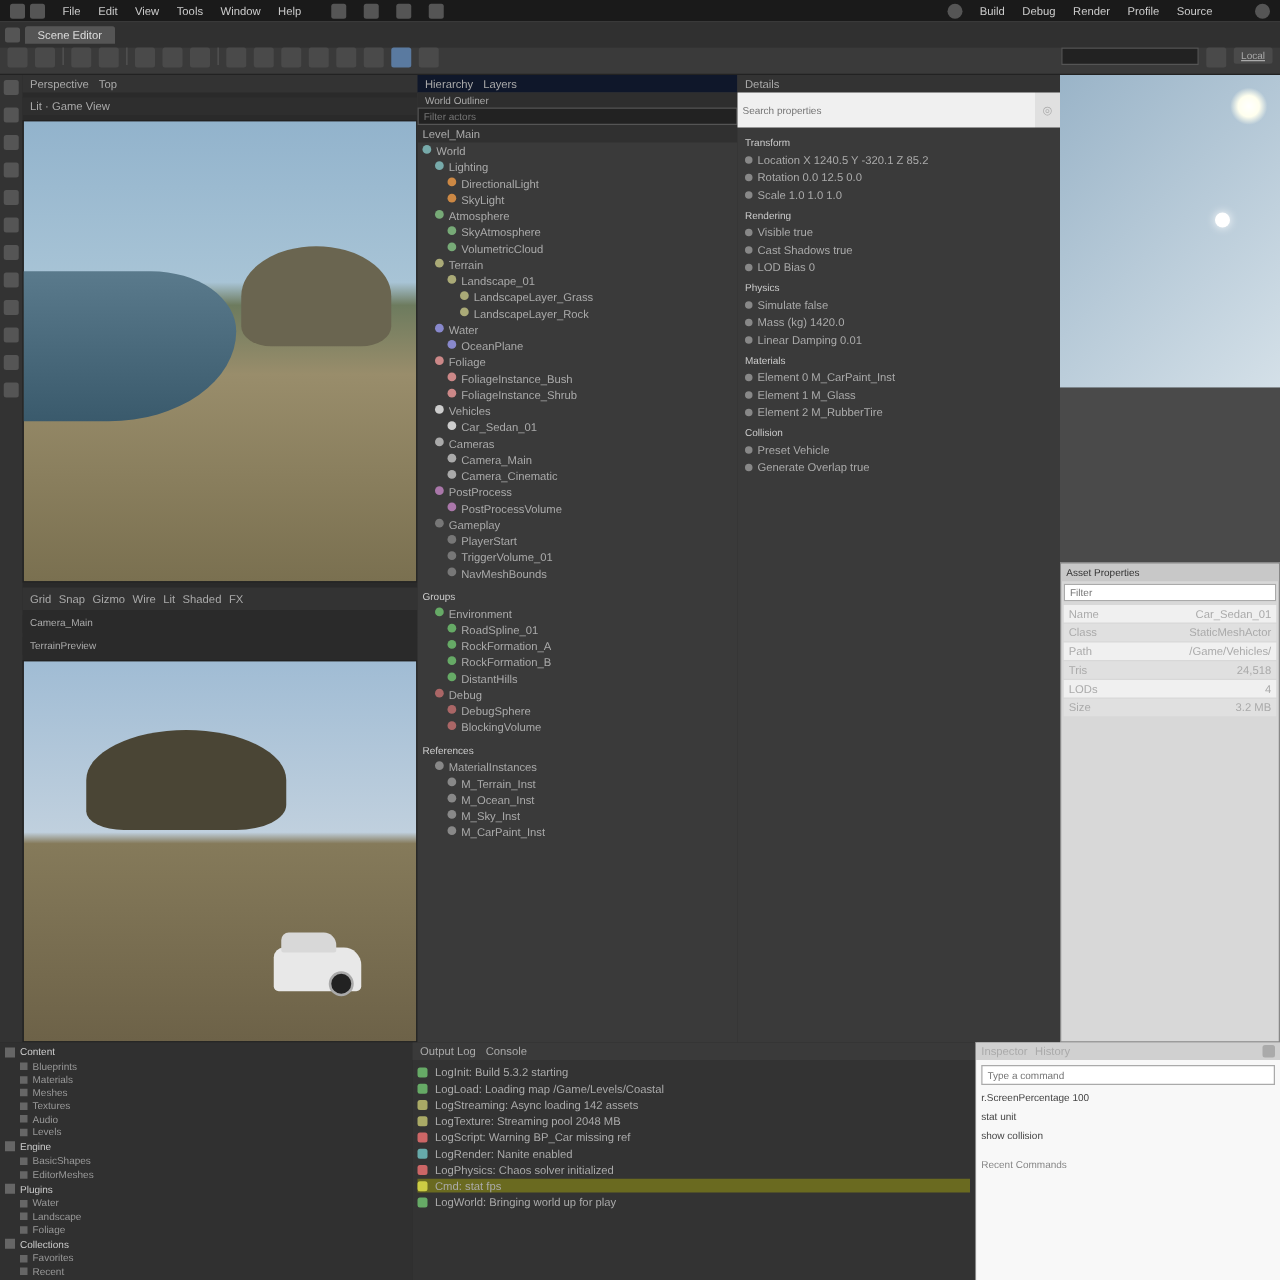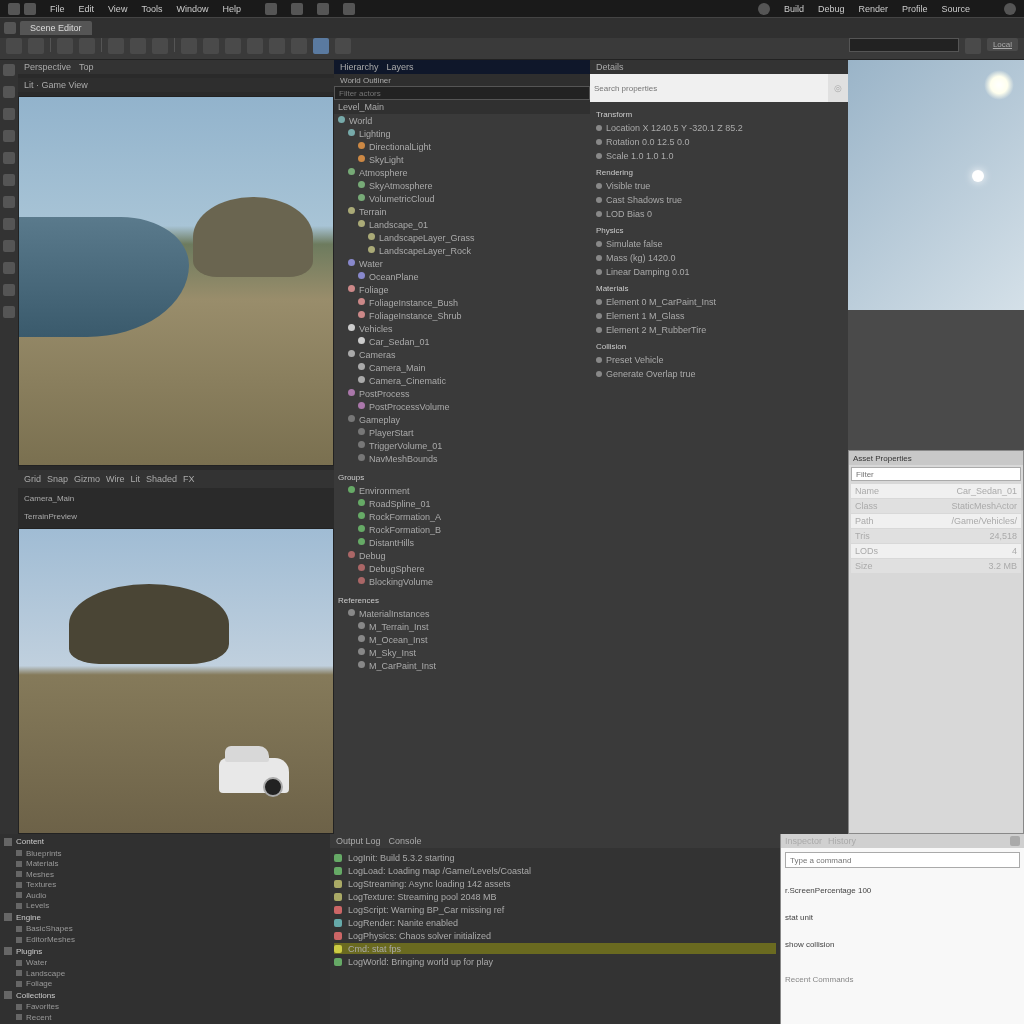--- a/index.html
+++ b/index.html
@@ -68,21 +68,21 @@
 .btm-item { font-size:8px; color:#999; height:10px; display:flex; align-items:center; gap:4px; padding-left:12px; }
 .btm-item .sq { width:6px; height:6px; background:#666; }
 .btm-center { width:450px; background:#333; display:flex; flex-direction:column; }
 .btm-c-head { height:14px; background:#3a3a3a; display:flex; gap:8px; padding:0 6px; align-items:center; font-size:8px; }
 .btm-c-body { flex:1; padding:4px; display:flex; flex-direction:column; gap:2px; overflow:hidden;text-align:right; }
 .log-row { display:flex; gap:6px; align-items:center; height:11px; font-size:8px; }
 .log-row .ico { width:8px; height:8px; border-radius:2px; flex-shrink:0; }
 .log-row.hl { background:#6a6a20; }
 .btm-right { flex:1; background:#e8e8e8; display:flex; flex-direction:column; border-left:1px solid #888; }
 .btm-r-head { height:14px; background:#d0d0d0; display:flex; gap:6px; padding:0 4px; align-items:center; font-size:8px; color:#333; }
-.btm-r-body { flex:1; background:#f8f8f8; padding:4px; display:flex; flex-direction:column; gap:18px; }
+.btm-r-body { flex:1; background:#f8f8f8; padding:4px; display:flex; flex-direction:column; gap:6px; }
 .btm-r-row { font-size:8px; color:#444; }
 </style>
 </head>
 <body>
 
 <div class="menubar">
   <div class="left-icons">
     <div></div>
     <div></div>
   </div>

